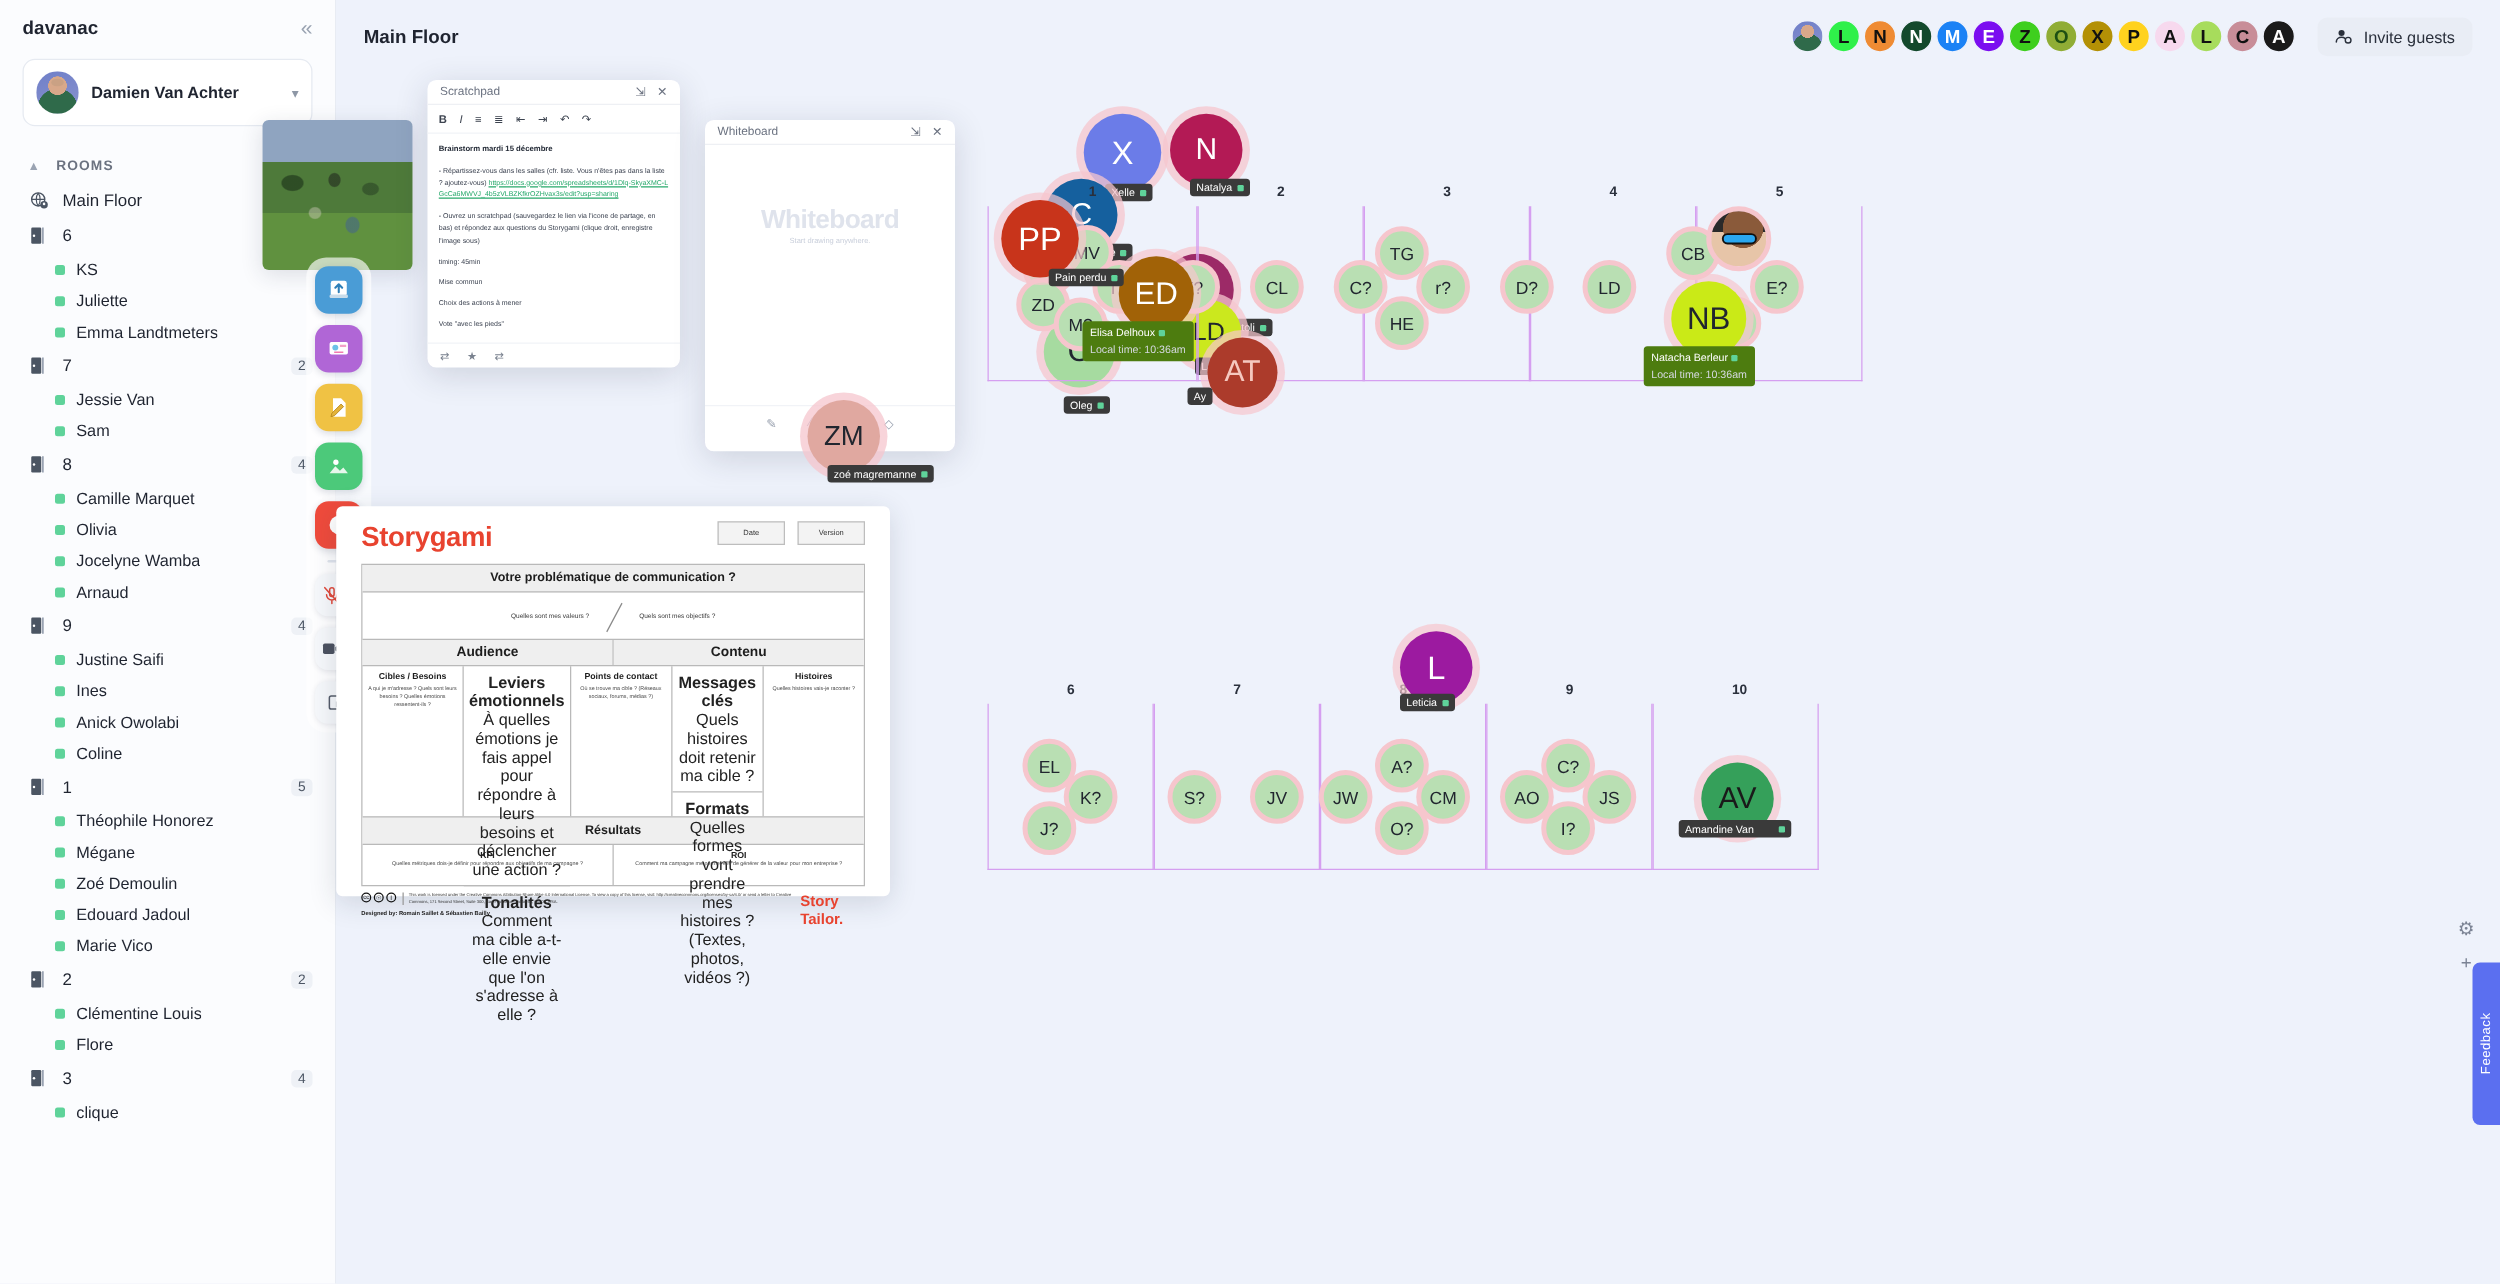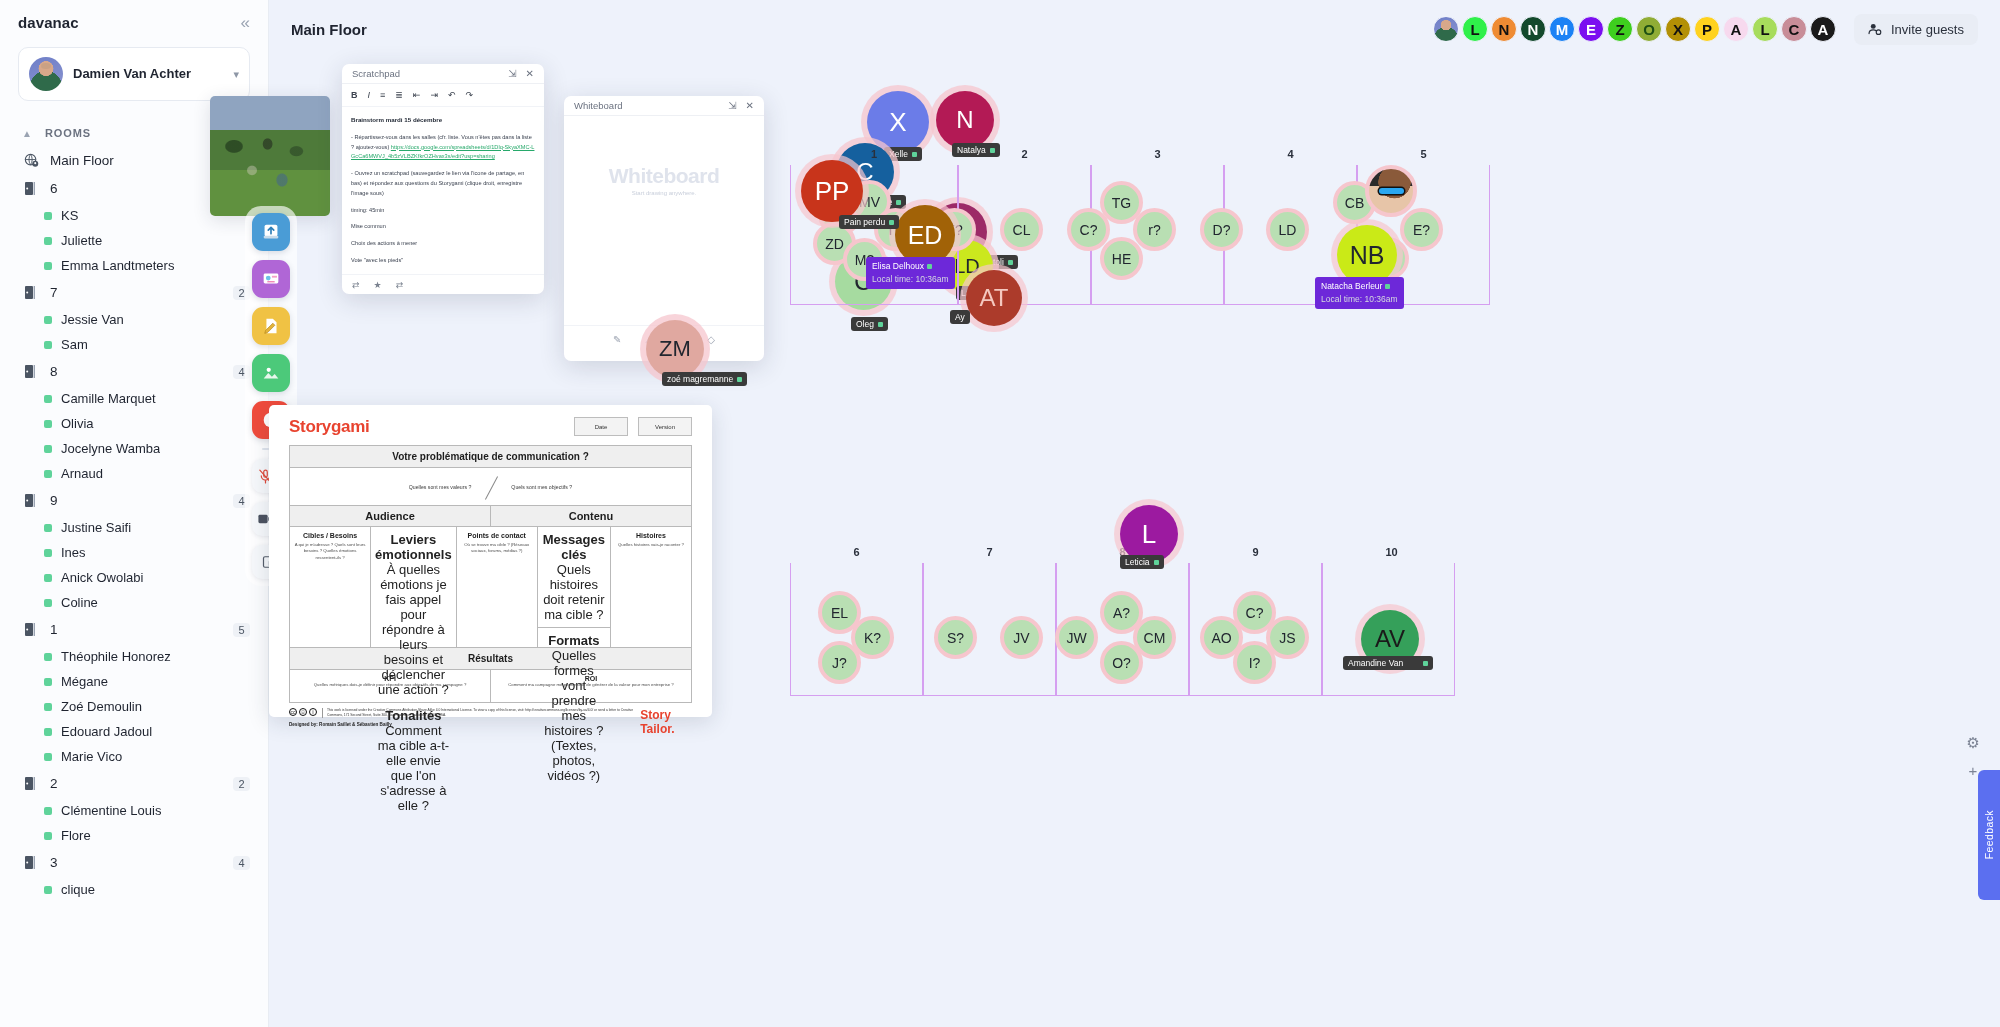--- a/index.html
+++ b/index.html
@@ -120,21 +120,21 @@
   .tool{width:38px;height:38px;border-radius:11px;display:flex;align-items:center;justify-content:center;
      box-shadow:0 2px 6px rgba(40,50,80,.16);cursor:pointer;font-size:18px;}
   .dock-sep{width:18px;height:2px;border-radius:2px;background:#dfe4ed;}
   .tool-plain{width:38px;height:34px;border-radius:10px;background:#f6f8fb;display:flex;
      align-items:center;justify-content:center;gap:4px;cursor:pointer;box-shadow:0 1px 4px rgba(40,50,80,.10);}
 
   
   .storygami{position:absolute;left:0px;top:405px;width:443px;height:312px;background:#fff;
      border-radius:5px;box-shadow:0 5px 22px rgba(35,45,70,.15);padding:12px 20px 8px 20px;}
   .sg-top{display:flex;align-items:flex-start;}
-  .sg-logo{font-size:17px;font-weight:700;color:#e8432f;letter-spacing:-.3px;}
+  .sg-logo{font-size:22px;font-weight:700;color:#e8432f;letter-spacing:-.3px;}
   .sg-boxes{margin-left:auto;display:flex;gap:10px;}
   .sg-box{width:54px;height:19px;border:1px solid #bdbdbd;background:#f3f3f3;display:flex;
      align-items:center;justify-content:center;font-size:6px;color:#333;}
   .sg-grid{margin-top:8px;border:1px solid #b9b9b9;}
   .sg-band{background:#efefef;border-bottom:1px solid #b9b9b9;text-align:center;
      font-size:10px;font-weight:700;color:#1d1d1d;padding:5px 0;}
   .sg-vals{display:flex;border-bottom:1px solid #b9b9b9;height:38px;align-items:center;
      justify-content:center;gap:40px;position:relative;}
   .sg-vals span{font-size:5.2px;color:#3a3a3a;}
   .sg-slash{position:absolute;left:50%;top:7px;width:1px;height:26px;background:#8a8a8a;
@@ -166,21 +166,21 @@
   .grid-row{position:absolute;}
   .cell{position:absolute;border:1px solid #d59ff0;border-top:0;border-bottom:1px solid #d59ff0;}
   .cell-num{position:absolute;top:-17px;font-size:11px;font-weight:700;color:#2a303c;}
   .bubble{position:absolute;border-radius:50%;background:#b9dfb3;border:4px solid #f6c6cd;
      display:flex;align-items:center;justify-content:center;font-size:14px;color:#21262f;
      cursor:pointer;}
   .bubble.big{border:none;}
   .tag{position:absolute;background:#3a3a3a;color:#fff;font-size:8.5px;border-radius:3px;
      padding:2px 5px;white-space:nowrap;display:flex;align-items:center;gap:4px;}
   .tag .tdot{width:5px;height:5px;background:#5fd39a;border-radius:1px;}
-  .tag2{position:absolute;background:#6d28d9;color:#fff;font-size:8.5px;border-radius:3px;
+  .tag2{position:absolute;background:#4d7c0f;color:#fff;font-size:8.5px;border-radius:3px;
      padding:3px 6px;white-space:nowrap;line-height:1.5;}
   .tag2 .tdot{display:inline-block;width:5px;height:5px;background:#5fd39a;border-radius:1px;
      margin-left:3px;}
   .tag2 .loc{color:#d4d8df;}
 
   
   .feedback{position:absolute;right:0;top:770px;width:22px;height:130px;background:#5b6ff0;
      border-radius:6px 0 0 6px;color:#fff;font-size:10.5px;display:flex;align-items:center;
      justify-content:center;cursor:pointer;}
   .feedback span{writing-mode:vertical-rl;transform:rotate(180deg);letter-spacing:.4px;}

